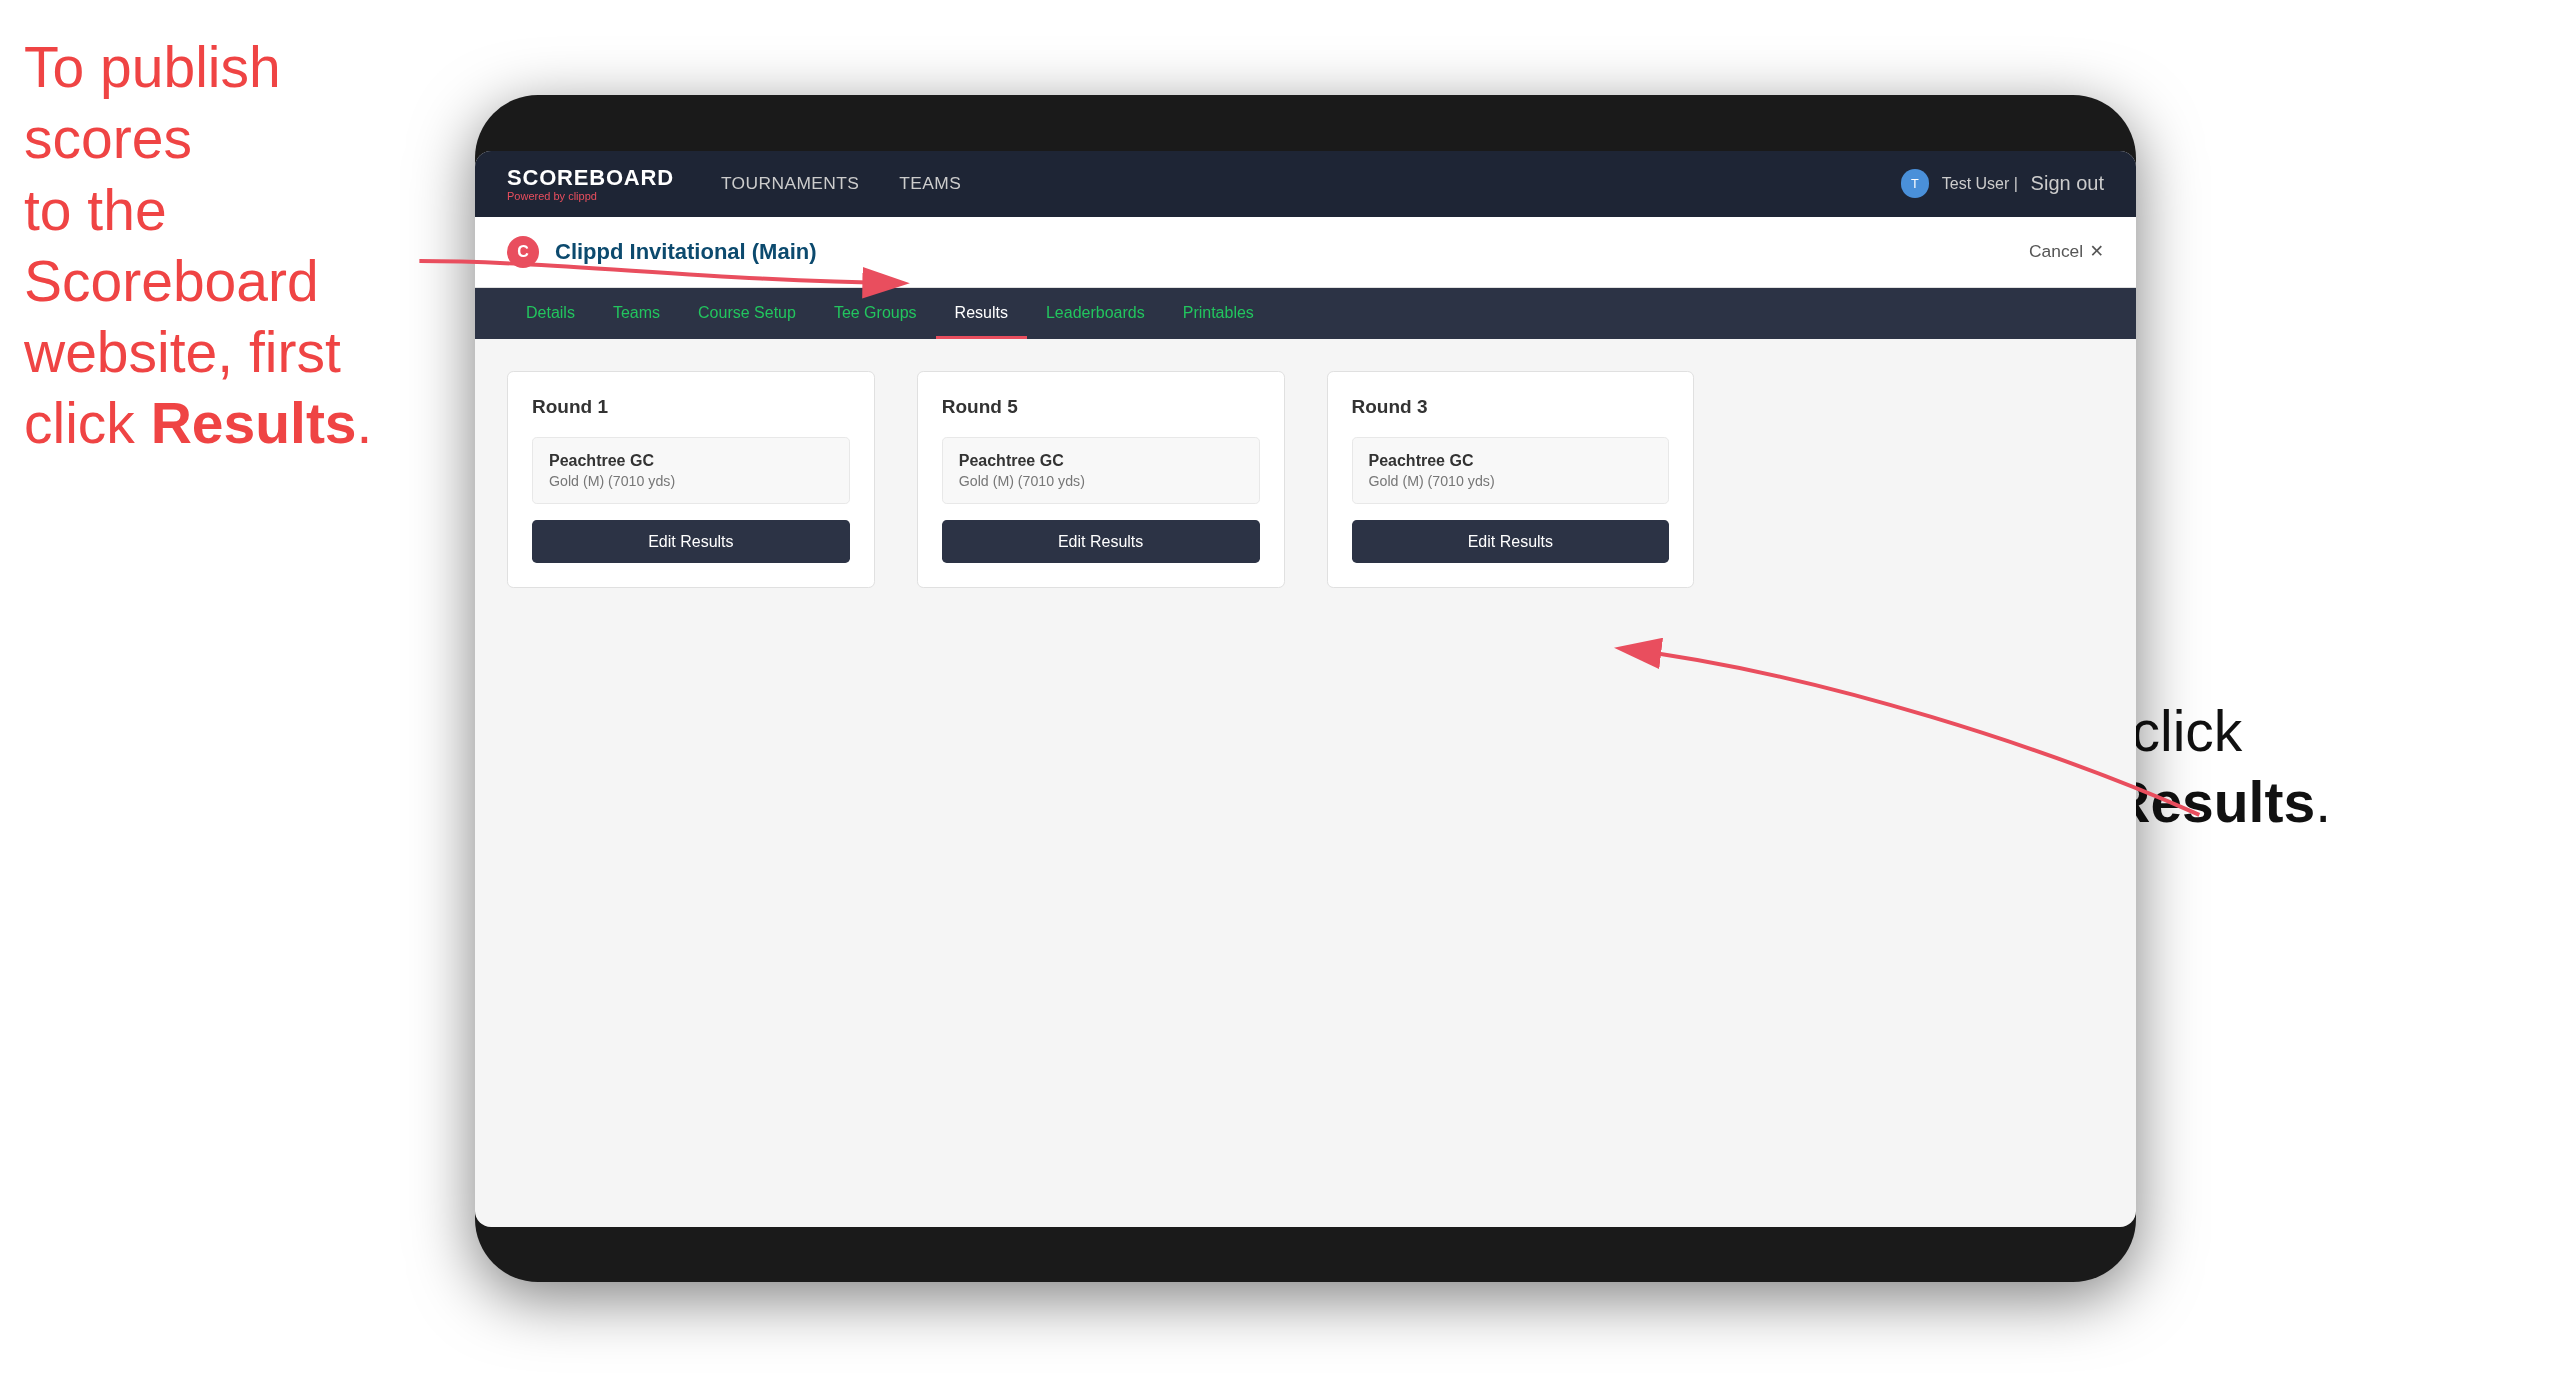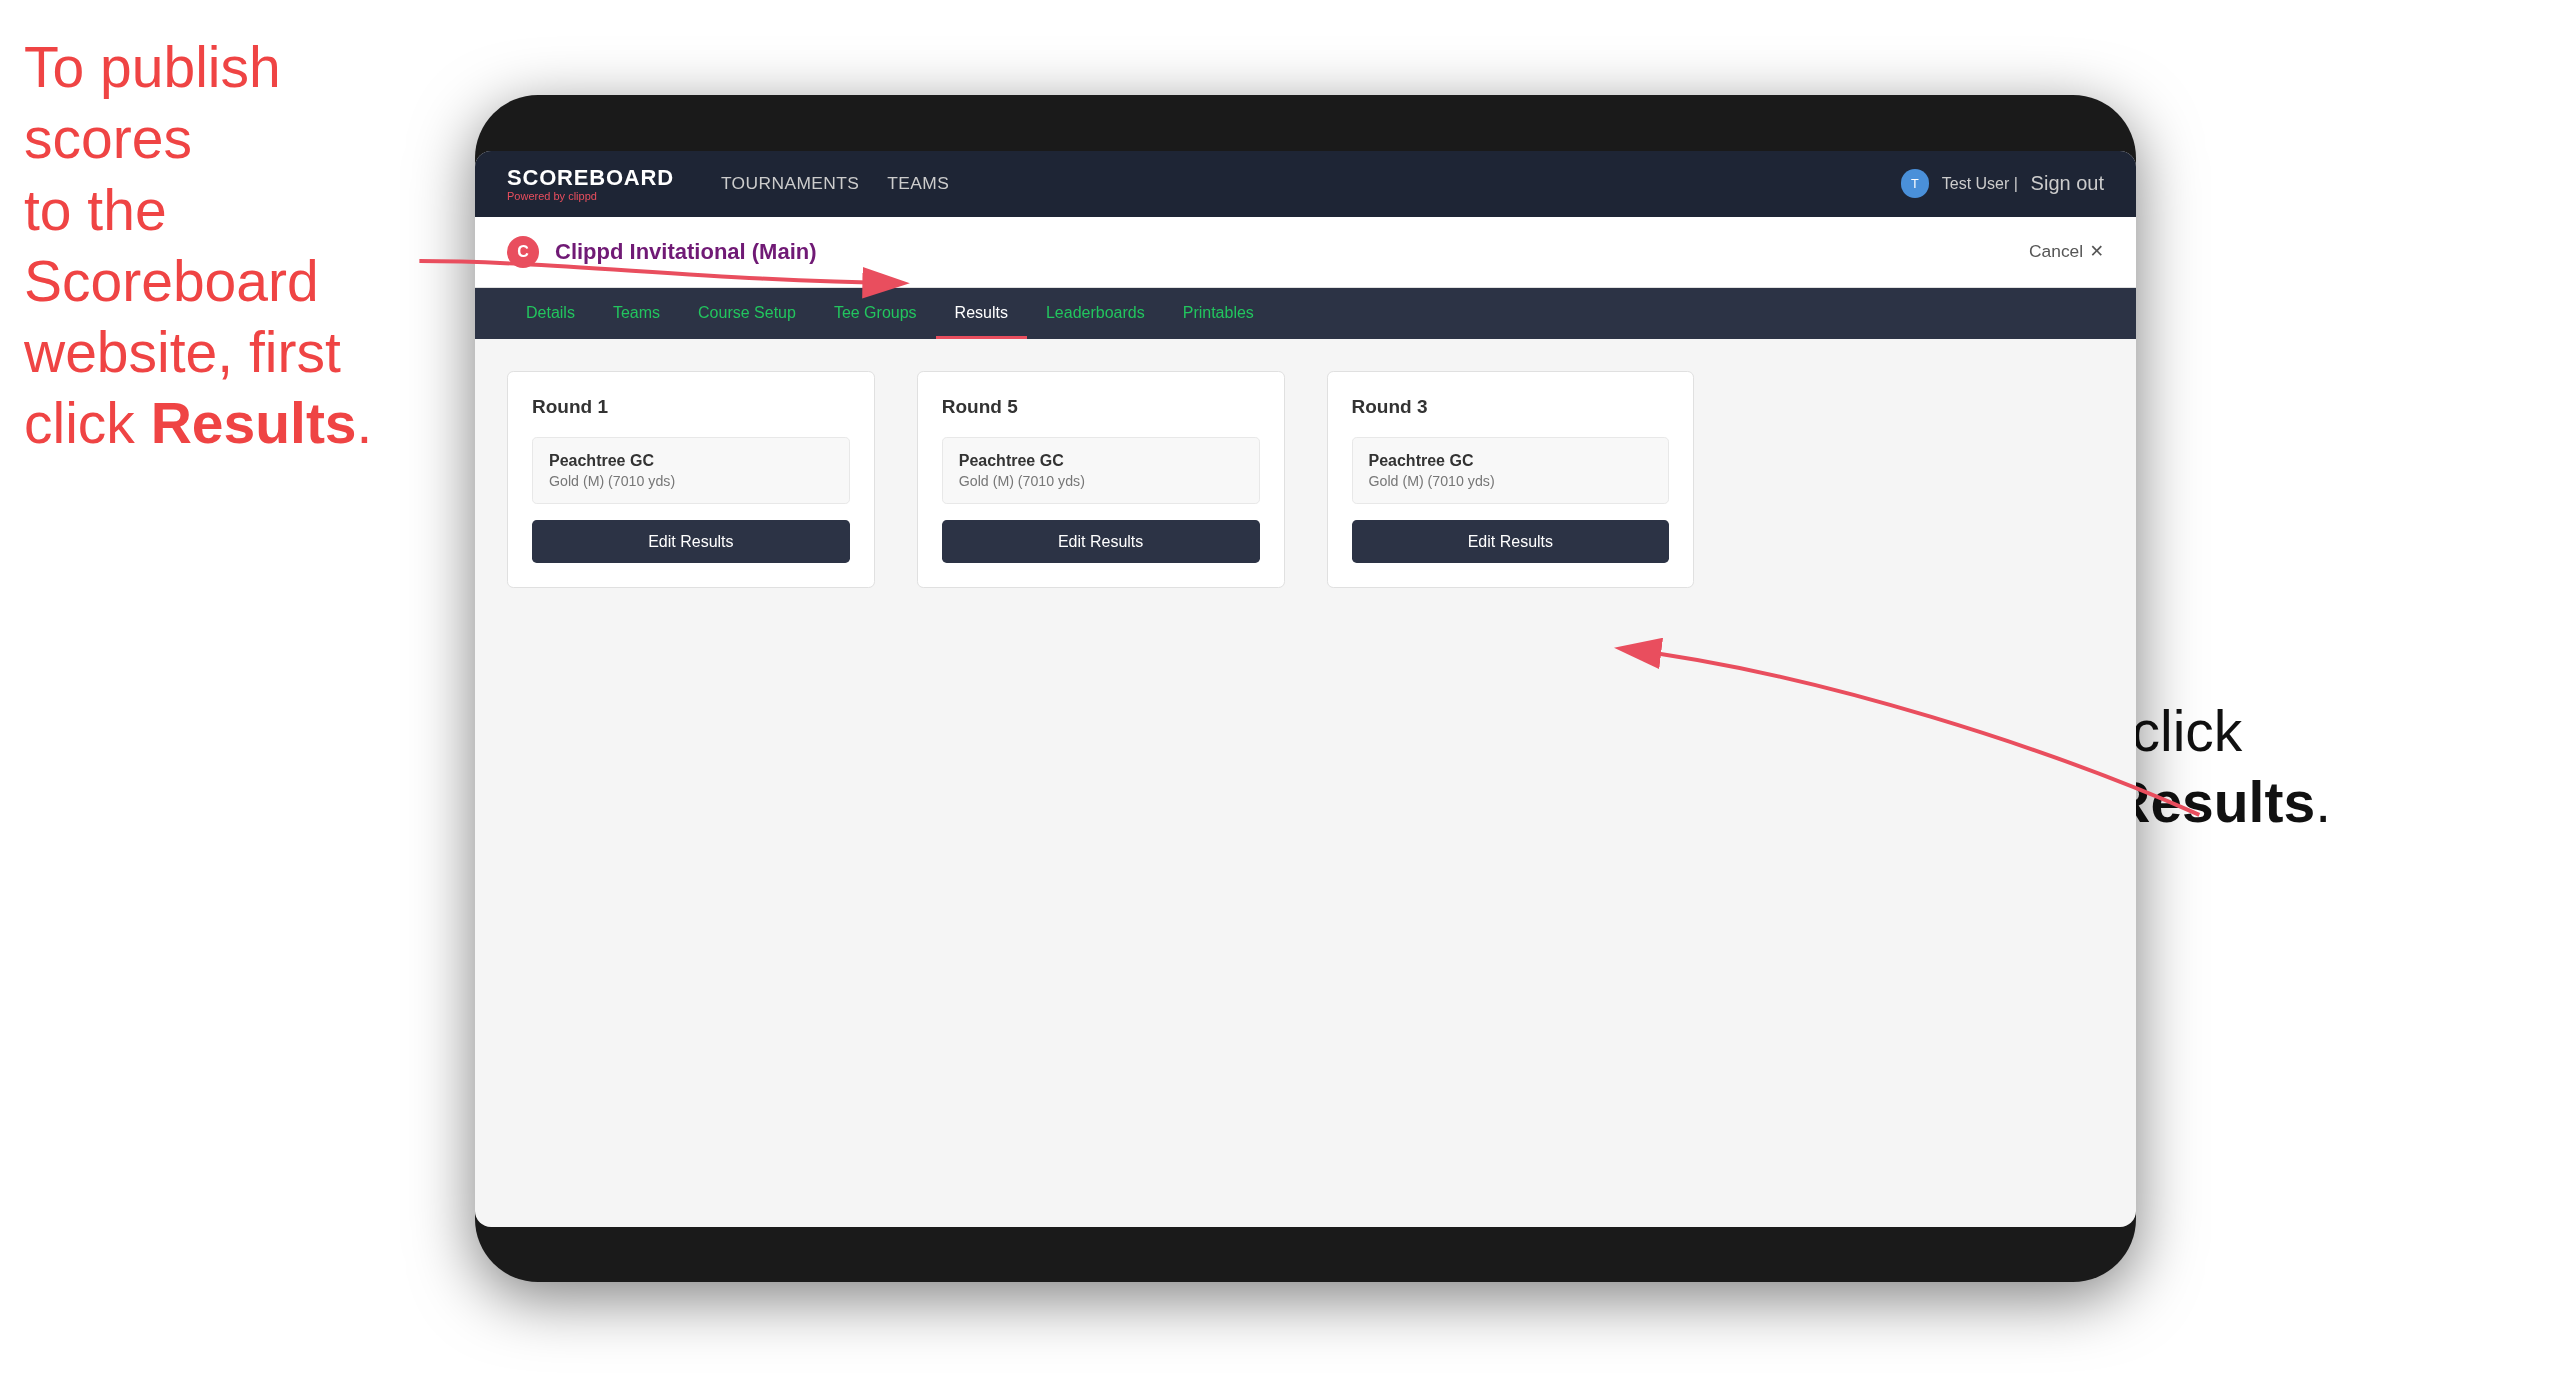--- a/index.html
+++ b/index.html
@@ -90,21 +90,21 @@
     }
 
     .logo-sub {
       font-size: 11px;
       color: #e94e5e;
       margin-top: -1.6px;
     }
 
     .nav-links {
       display: flex;
-      gap: 28px;
+      gap: 40px;
       flex: 1;
       text-align: center;
     }
 
     .nav-link {
       font-size: 17.4px;
       color: #cccccc;
       text-decoration: none;
       cursor: pointer;
       letter-spacing: 0.4px;
@@ -159,21 +159,21 @@
       justify-content: center;
       color: white;
       font-size: 16px;
       font-weight: bold;
       margin-right: 16px;
     }
 
     .tournament-title {
       font-size: 22px;
       font-weight: 600;
-      color: #701a75;
+      color: #0c4a6e;
       flex: 1;
     }
 
     .cancel-btn {
       font-size: 17.4px;
       color: #555555;
       cursor: pointer;
       display: flex;
       align-items: center;
       gap: 6.3px;

